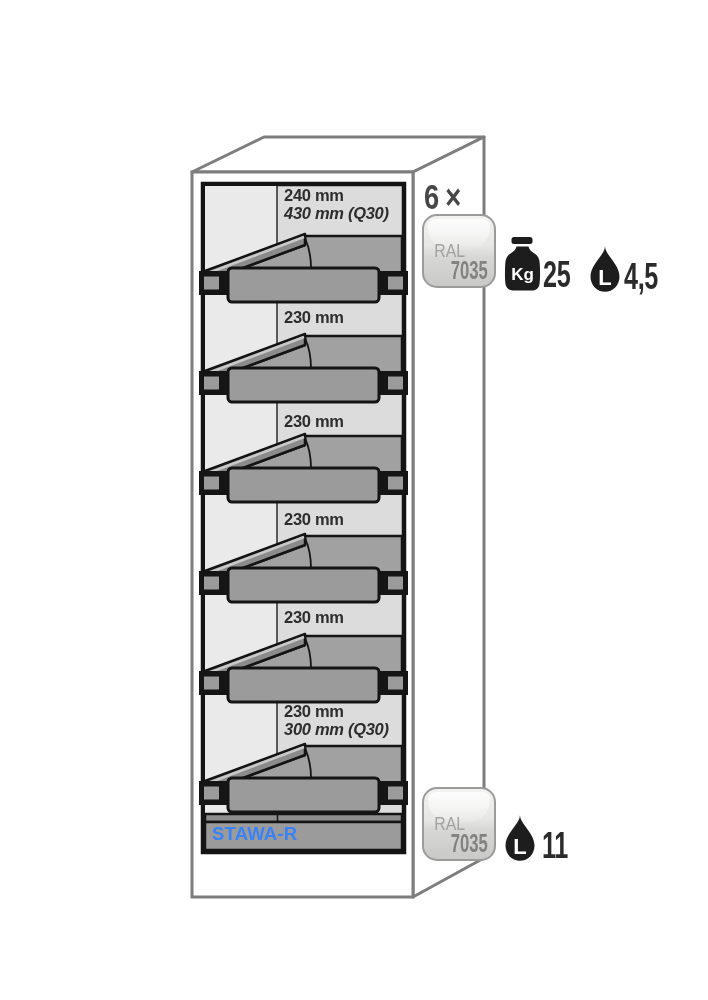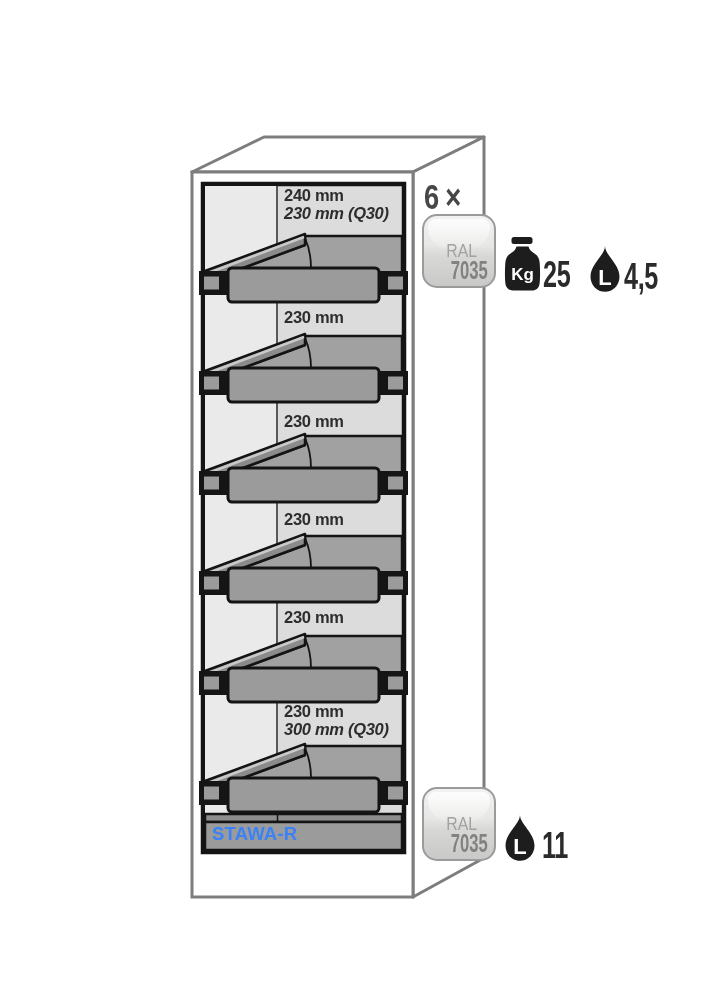--- a/index.html
+++ b/index.html
@@ -40,21 +40,21 @@
     position:absolute; width:74px; height:74px; box-sizing:border-box;
     border:2.5px solid #9b9b9b; border-radius:15px;
     background:linear-gradient(180deg,#f2f2f1 0%,#e7e7e5 42%,#d7d7d5 58%,#c9c9c7 100%);
   }
   .ral-badge::before {
     content:""; position:absolute; left:4px; right:4px; top:3px; height:44%;
     border-radius:10px 10px 48% 48% / 10px 10px 95% 95%;
     background:linear-gradient(#fcfcfc,rgba(252,252,252,0.05));
   }
   .ral-badge .txt {
-    position:absolute; right:6px; bottom:4px; text-align:center; line-height:1;
+    position:absolute; right:6px; bottom:4px; text-align:left; line-height:1;
   }
   .ral-badge .ral-prefix {
     display:inline-block; color:#a2a2a2; font-size:18px; line-height:15px;
     transform:scaleX(0.88); transform-origin:100% 50%;
   }
   .ral-badge .ral-code {
     display:inline-block; color:#828282; font-weight:bold; font-size:26px; line-height:21px;
     transform:scaleX(0.64); transform-origin:100% 50%;
   }
 
@@ -109,21 +109,21 @@
 
     <g>
       <rect x="205" y="814" width="197" height="8" fill="#8d8d8d" stroke="#141414" stroke-width="2.5"></rect>
       <rect x="205" y="822" width="197" height="28" fill="#9b9b9b" stroke="#141414" stroke-width="2.5"></rect>
       <line x1="277.5" y1="815" x2="277.5" y2="821" stroke="#141414" stroke-width="1.5"></line>
     </g>
   </svg>
 
   <div class="shelf-label" style="top:187px">
     <span class="h">240 mm</span>
-    <span class="q30">230 mm (Q30)</span>
+    <span class="q30">430 mm (Q30)</span>
   </div>
   <div class="shelf-label" style="top:309px">
     <span class="h">230 mm</span>
   </div>
   <div class="shelf-label" style="top:413px">
     <span class="h">230 mm</span>
   </div>
   <div class="shelf-label" style="top:511px">
     <span class="h">230 mm</span>
   </div>

